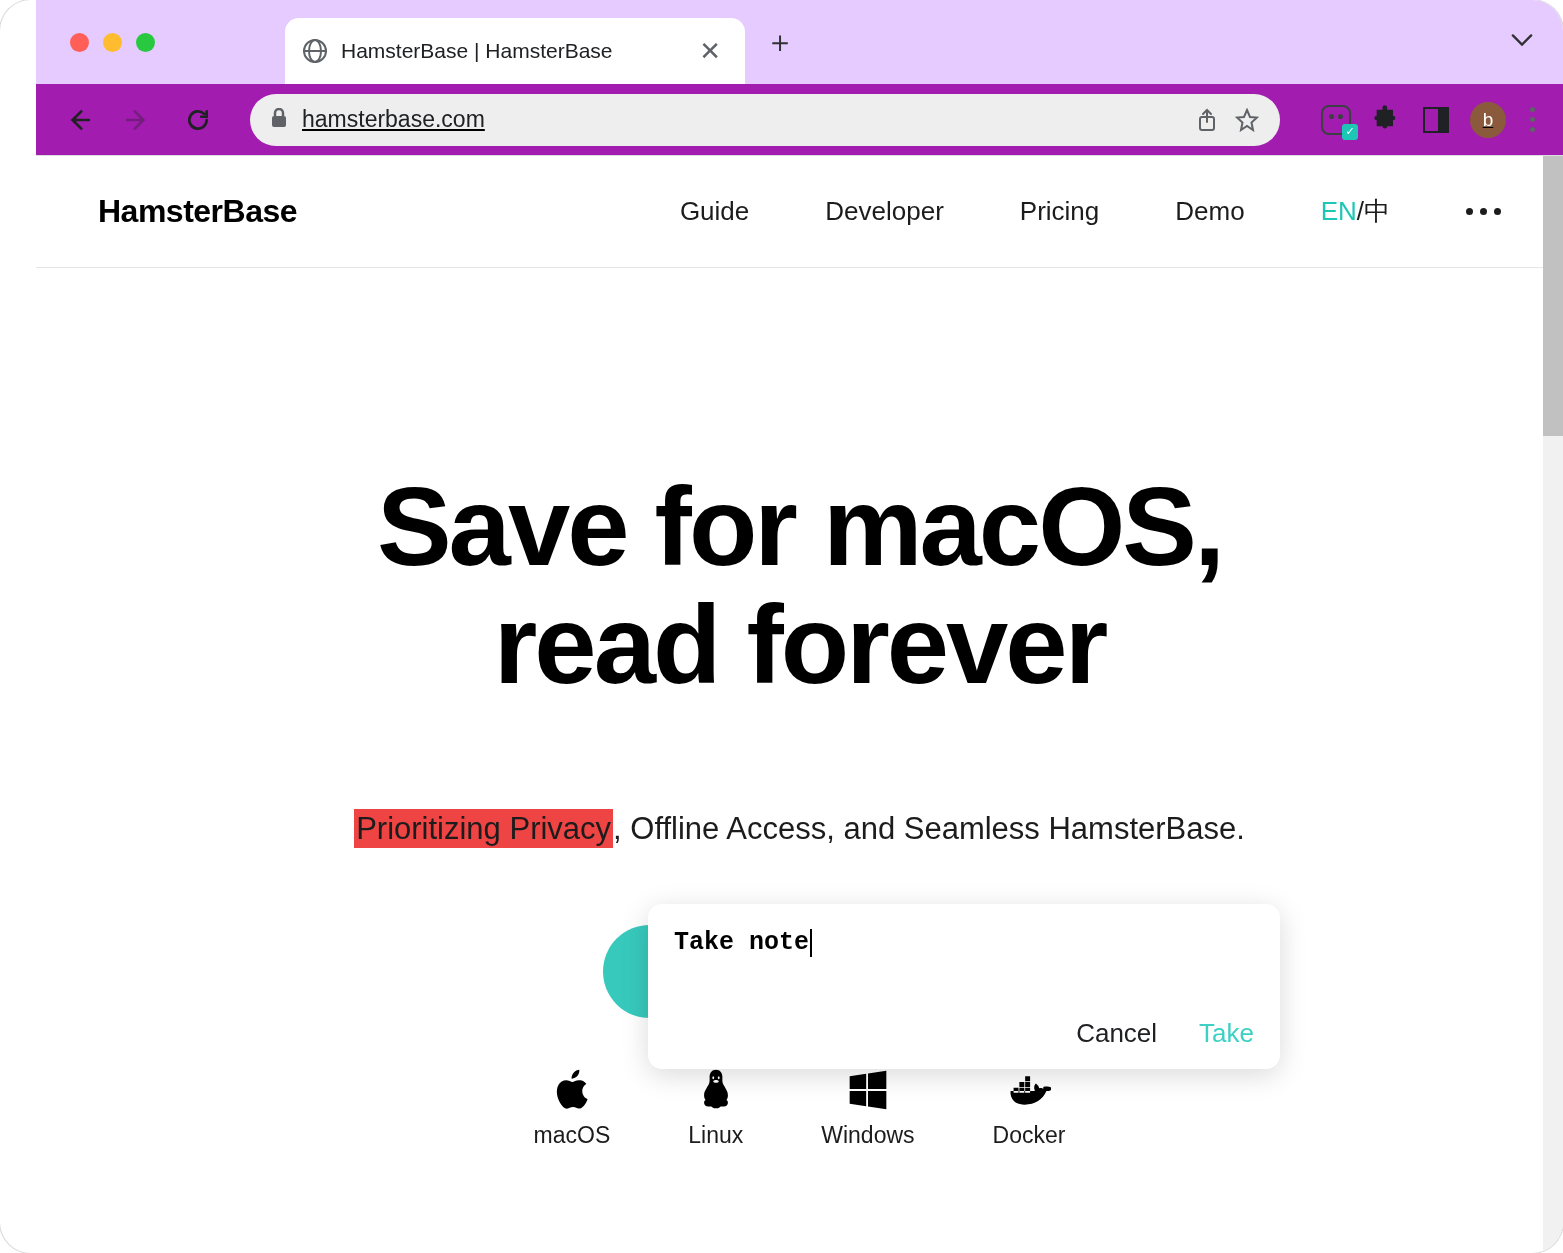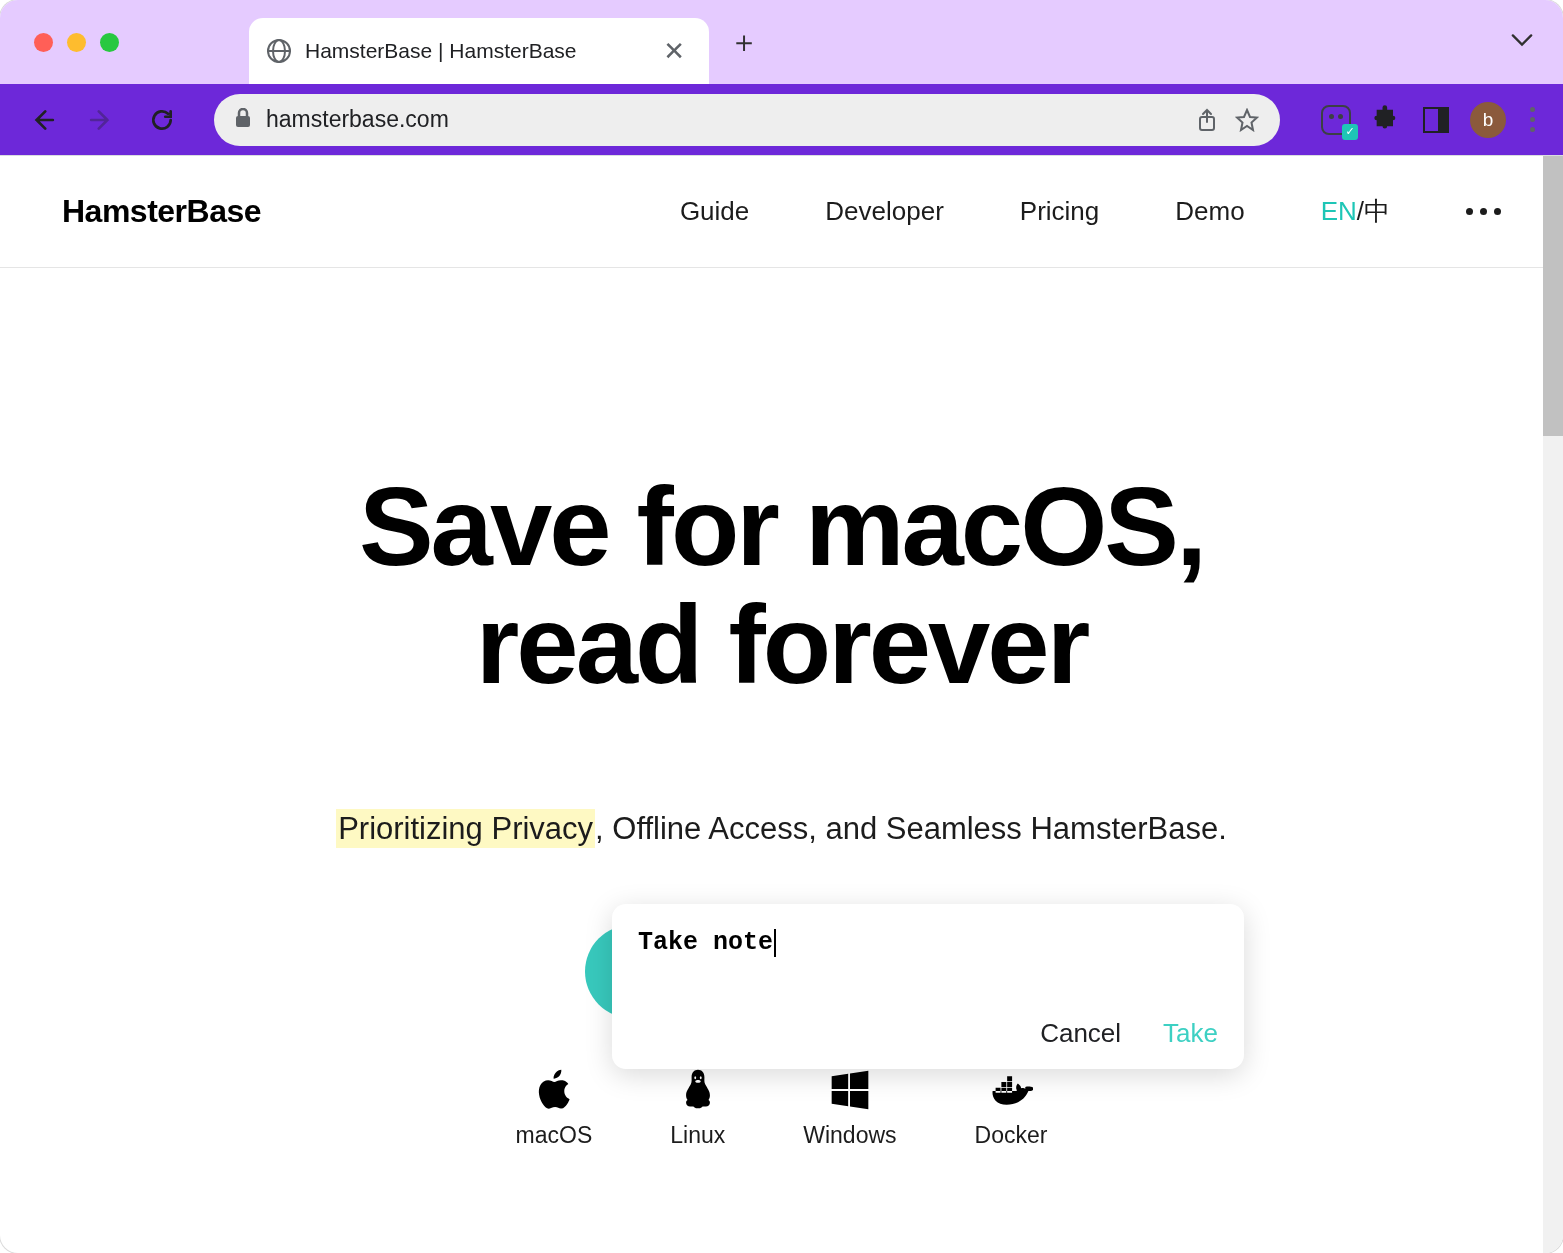--- a/index.html
+++ b/index.html
@@ -7,25 +7,26 @@
   font-family: -apple-system, BlinkMacSystemFont, "Segoe UI", Helvetica, Arial, sans-serif;
   background: #fff;
   width: 1563px;
   height: 1253px;
   overflow: hidden;
   position: relative;
 }
 .window-frame {
   width: 1563px;
   height: 1253px;
-  border-radius: 18px;
+  border-radius: 31px;
   overflow: hidden;
   background: #fff;
   box-shadow: 0 0 0 1px rgba(0,0,0,0.15);
   position: relative;
+  padding-left: 36px;
 }
 .titlebar {
   background: #e5cbff;
   height: 84px;
   display: flex;
   align-items: center;
   padding: 0 20px;
   position: relative;
 }
 .traffic-lights {
@@ -65,27 +66,28 @@
   content: ""; position: absolute; top: 50%; left: -2px; right: -2px;
   height: 2px; background: #5f6368; transform: translateY(-50%);
 }
 .tab-title { font-size: 21px; color: #202124; flex: 1; white-space: nowrap; overflow: hidden; }
 .close-x { font-size: 26px; color: #5f6368; cursor: pointer; padding: 0 4px; }
 .new-tab { margin-left: 20px; font-size: 30px; color: #303030; cursor: pointer; }
 .tabs-chevron { position: absolute; right: 30px; cursor: pointer; }
 .tabs-chevron svg { width: 22px; height: 14px; }
 
 .toolbar {
-  background: #6d28d9;
+  background: #a21caf;
   height: 72px;
   display: flex;
   align-items: center;
   padding: 0 22px;
   gap: 20px;
   border-bottom: 1px solid #dadce0;
+  text-decoration: underline;
 }
 .nav-btn { width: 40px; height: 40px; display: flex; align-items: center; justify-content: center; cursor: pointer; border-radius: 50%; }
 .nav-btn.disabled { opacity: 0.35; cursor: default; }
 .nav-btn svg { width: 26px; height: 26px; }
 .addr-bar {
   flex: 1;
   background: #eeeeee;
   border-radius: 40px;
   height: 52px;
   display: flex;
@@ -142,21 +144,21 @@
 .lang { font-size: 26px; font-weight: 500; }
 .lang .en { color: #1ec6b6; }
 .lang .sep { color: #1c1c1c; }
 .lang .zh { color: #1c1c1c; }
 .hdots { display: flex; gap: 7px; cursor: pointer; }
 .hdots span { width: 7px; height: 7px; background: #1c1c1c; border-radius: 50%; }
 
 .hero { text-align: center; padding-top: 200px; }
 .hero h1 { font-size: 112px; font-weight: 800; letter-spacing: -3px; line-height: 1.05; color: #000; }
 .tagline { margin-top: 108px; font-size: 31px; color: #1c1c1c; }
-.tagline .hl { background: #fef9c3; padding: 2px 2px; }
+.tagline .hl { background: #ef4444; padding: 2px 2px; }
 
 .cta {
   margin: 78px auto 0;
   display: inline-block;
   background: #38c9bd;
   color: #fff;
   font-size: 32px;
   font-weight: 600;
   padding: 28px 110px;
   border-radius: 60px;

